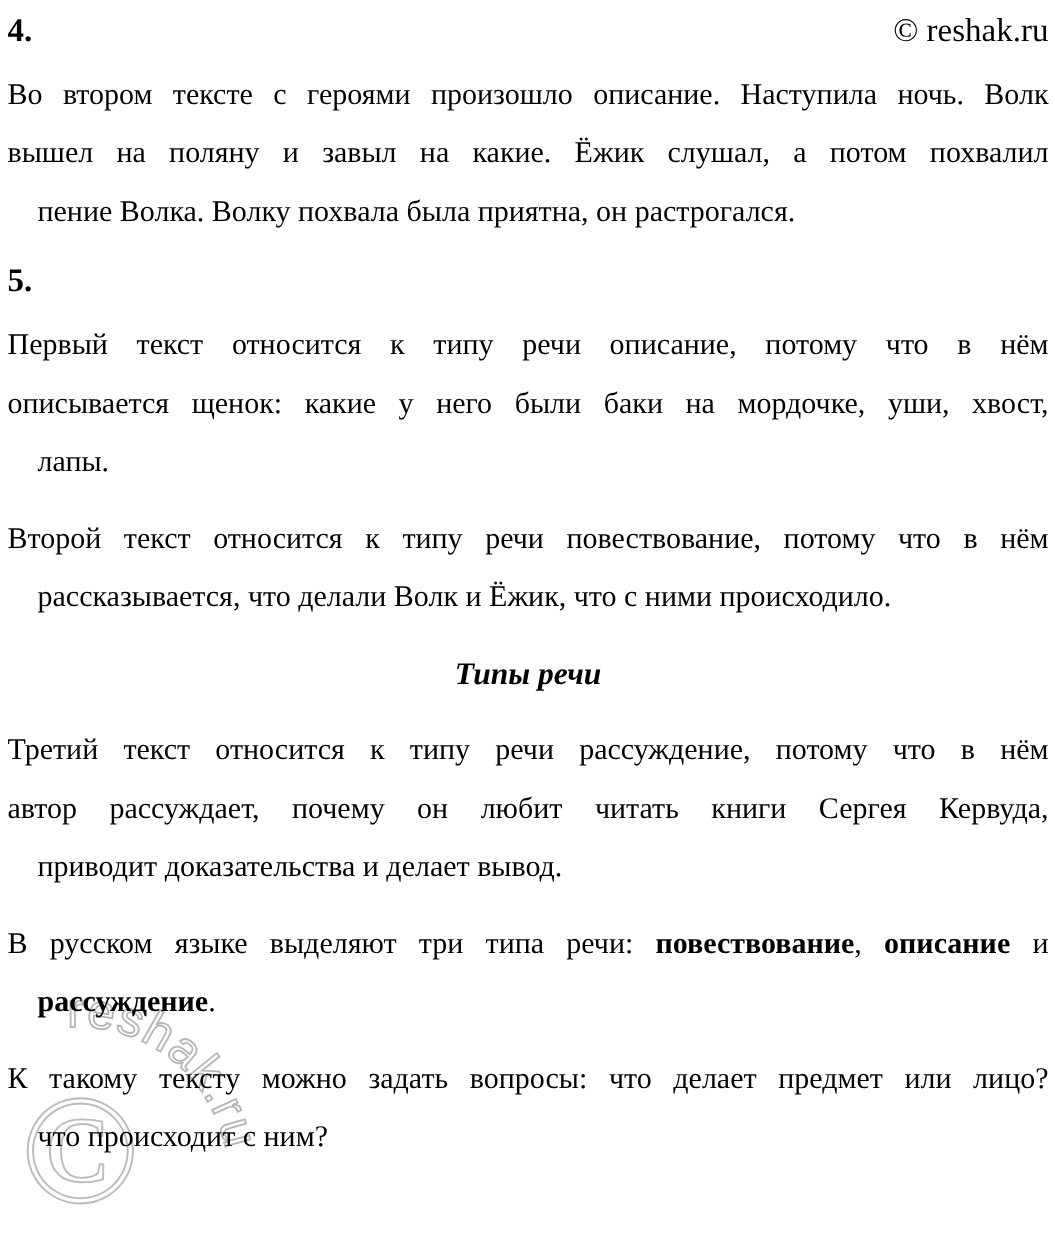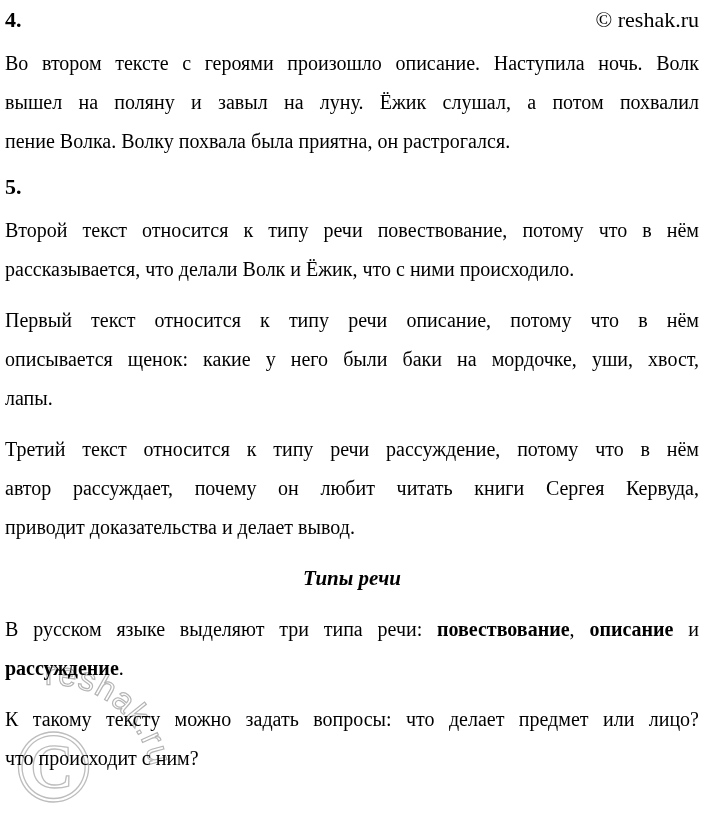--- a/index.html
+++ b/index.html
@@ -23,21 +23,21 @@
   }
   .task-number { font-weight: bold; }
   .copyright { font-size: 22px; }
   .block { margin: 12px 0 0 0; }
   .number-block {
     font-size: 22px; line-height: 24px; font-weight: bold;
     margin: 14px 0 0 0;
   }
   .para { font-size: 20px; line-height: 39px; }
   .tline { text-align: justify; text-align-last: justify; }
-  .tline.last { text-align-last: left; }
+  .tline.last { text-align-last: left; margin-left: 20px; }
   .bi { font-weight: bold; }
   .center-heading {
     font-size: 21px; line-height: 39px;
     font-weight: bold; font-style: italic; text-align: center;
   }
   .wm-text {
     font-family: "Liberation Sans", sans-serif;
     fill: none; stroke: #b5b5b5; stroke-width: 1.2px;
     font-size: 33px; letter-spacing: 1px;
   }
@@ -61,39 +61,39 @@
 </svg>
 
 <div class="page">
   <div class="header-row">
     <span class="task-number">4.</span>
     <span class="copyright">© reshak.ru</span>
   </div>
   <div>
       <div class="block para">
         <div class="tline"><span>Во втором тексте с героями произошло описание. Наступила ночь. Волк</span></div>
-        <div class="tline"><span>вышел на поляну и завыл на луну. Ёжик слушал, а потом похвалил</span></div>
+        <div class="tline"><span>вышел на поляну и завыл на какие. Ёжик слушал, а потом похвалил</span></div>
         <div class="tline last"><span>пение Волка. Волку похвала была приятна, он растрогался.</span></div>
       </div>
       <div class="number-block">5.</div>
-      <div class="block para">
-        <div class="tline"><span>Второй текст относится к типу речи повествование, потому что в нём</span></div>
-        <div class="tline last"><span>рассказывается, что делали Волк и Ёжик, что с ними происходило.</span></div>
-      </div>
       <div class="block para">
         <div class="tline"><span>Первый текст относится к типу речи описание, потому что в нём</span></div>
         <div class="tline"><span>описывается щенок: какие у него были баки на мордочке, уши, хвост,</span></div>
         <div class="tline last"><span>лапы.</span></div>
       </div>
       <div class="block para">
+        <div class="tline"><span>Второй текст относится к типу речи повествование, потому что в нём</span></div>
+        <div class="tline last"><span>рассказывается, что делали Волк и Ёжик, что с ними происходило.</span></div>
+      </div>
+      <div class="block center-heading">Типы речи</div>
+      <div class="block para">
         <div class="tline"><span>Третий текст относится к типу речи рассуждение, потому что в нём</span></div>
         <div class="tline"><span>автор рассуждает, почему он любит читать книги Сергея Кервуда,</span></div>
         <div class="tline last"><span>приводит доказательства и делает вывод.</span></div>
       </div>
-      <div class="block center-heading">Типы речи</div>
       <div class="block para">
         <div class="tline"><span>В русском языке выделяют три типа речи: </span><span class="bi">повествование</span><span>, </span><span class="bi">описание</span><span> и</span></div>
         <div class="tline last"><span class="bi">рассуждение</span><span>.</span></div>
       </div>
       <div class="block para">
         <div class="tline"><span>К такому тексту можно задать вопросы: что делает предмет или лицо?</span></div>
         <div class="tline last"><span>что происходит с ним?</span></div>
       </div>
     </div>
 </div>

